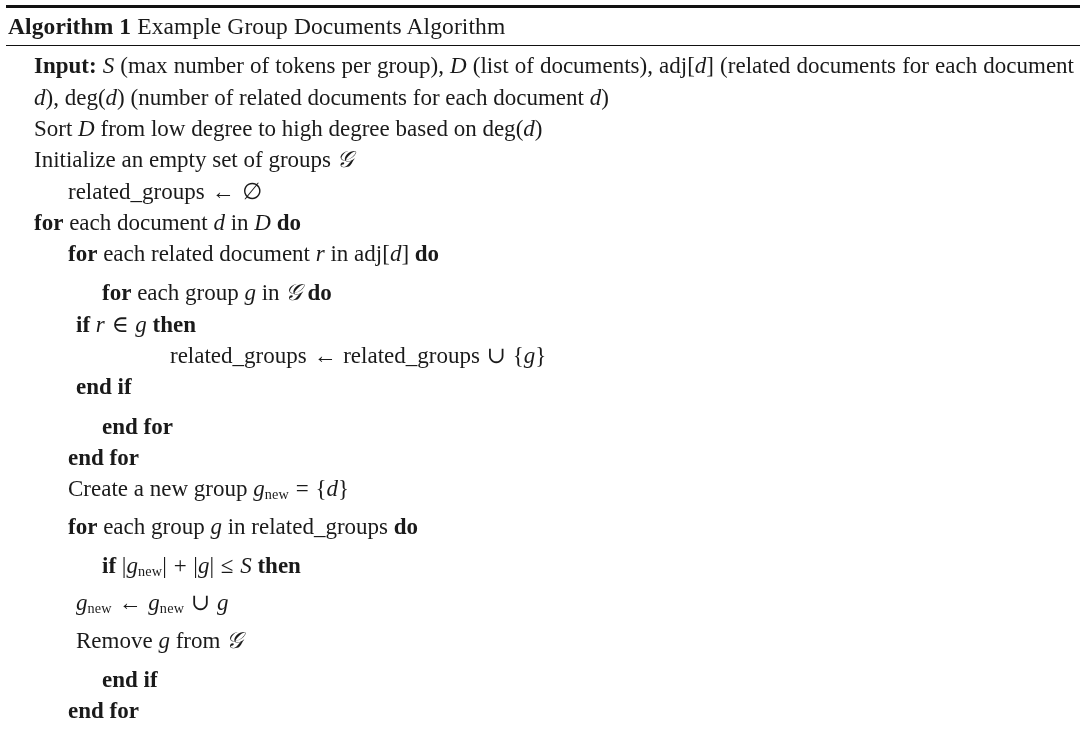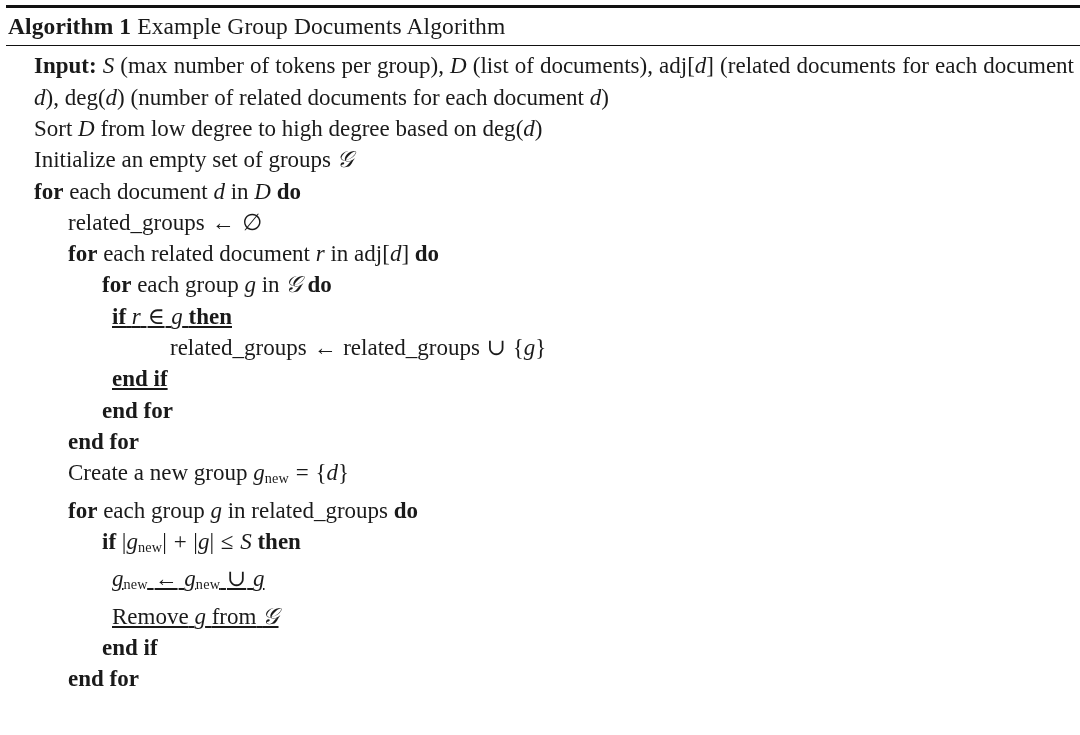--- a/index.html
+++ b/index.html
@@ -70,22 +70,22 @@
   .line.justify {
     text-align: justify;
     text-align-last: left;
     white-space: normal;
     padding-right: 2px;
   }
 
   
   .i0 { margin-left: 30px; }
   .i1 { margin-left: 64px; }
-  .i2 { margin-left: 98px; }
-  .i3 { margin-left: 108px; text-decoration: underline; }
+  .i2 { margin-left: 98px; margin-top: 8px; }
+  .i3 { margin-left: 72px; }
   .i4 { margin-left: 166px; }
 
   
   .kw  { font-weight: bold; }
   .var { font-style: italic; }
   .cal {
     font-family: "DejaVu Serif", "Liberation Serif", serif;
     font-style: italic;
   }
   .rm  { font-style: normal; }
@@ -115,23 +115,23 @@
 
   <div class="algo-body">
 
     <div class="line justify i0"><span class="kw">Input:</span> <span class="var">S</span> <span>(max number of tokens per group),</span> <span class="var">D</span> <span>(list of documents),</span> <span class="rm">adj</span><span class="rm">[</span><span class="var">d</span><span class="rm">]</span> <span>(related documents for each document</span> <span class="var">d</span><span class="rm">),</span> <span class="rm">deg</span><span class="rm">(</span><span class="var">d</span><span class="rm">)</span> <span>(number of related documents for each document</span> <span class="var">d</span><span class="rm">)</span></div>
 
 
     <div class="line i0"><span>Sort</span> <span class="var">D</span> <span>from low degree to high degree based on</span> <span class="rm">deg</span><span class="rm">(</span><span class="var">d</span><span class="rm">)</span></div>
 
     <div class="line i0"><span>Initialize an empty set of groups</span> <span class="cal">𝒢</span></div>
 
+    <div class="line i1"><span class="mono-ident">related_groups</span> <span class="op">←</span> <span class="op">∅</span></div>
+
     <div class="line i0"><span class="kw">for</span> <span>each document</span> <span class="var">d</span> <span>in</span> <span class="var">D</span> <span class="kw">do</span></div>
-
-    <div class="line i1"><span class="mono-ident">related_groups</span> <span class="op">←</span> <span class="op">∅</span></div>
 
     <div class="line i1"><span class="kw">for</span> <span>each related document</span> <span class="var">r</span> <span>in</span> <span class="rm">adj</span><span class="rm">[</span><span class="var">d</span><span class="rm">]</span> <span class="kw">do</span></div>
 
     <div class="line i2"><span class="kw">for</span> <span>each group</span> <span class="var">g</span> <span>in</span> <span class="cal">𝒢</span> <span class="kw">do</span></div>
 
     <div class="line i3"><span class="kw">if</span> <span class="var">r</span> <span class="op">∈</span> <span class="var">g</span> <span class="kw">then</span></div>
 
     <div class="line i4"><span class="mono-ident">related_groups</span> <span class="op">←</span> <span class="mono-ident">related_groups</span> <span class="op">∪</span> <span class="rm">{</span><span class="var">g</span><span class="rm">}</span></div>
 
     <div class="line i3"><span class="kw">end if</span></div>

